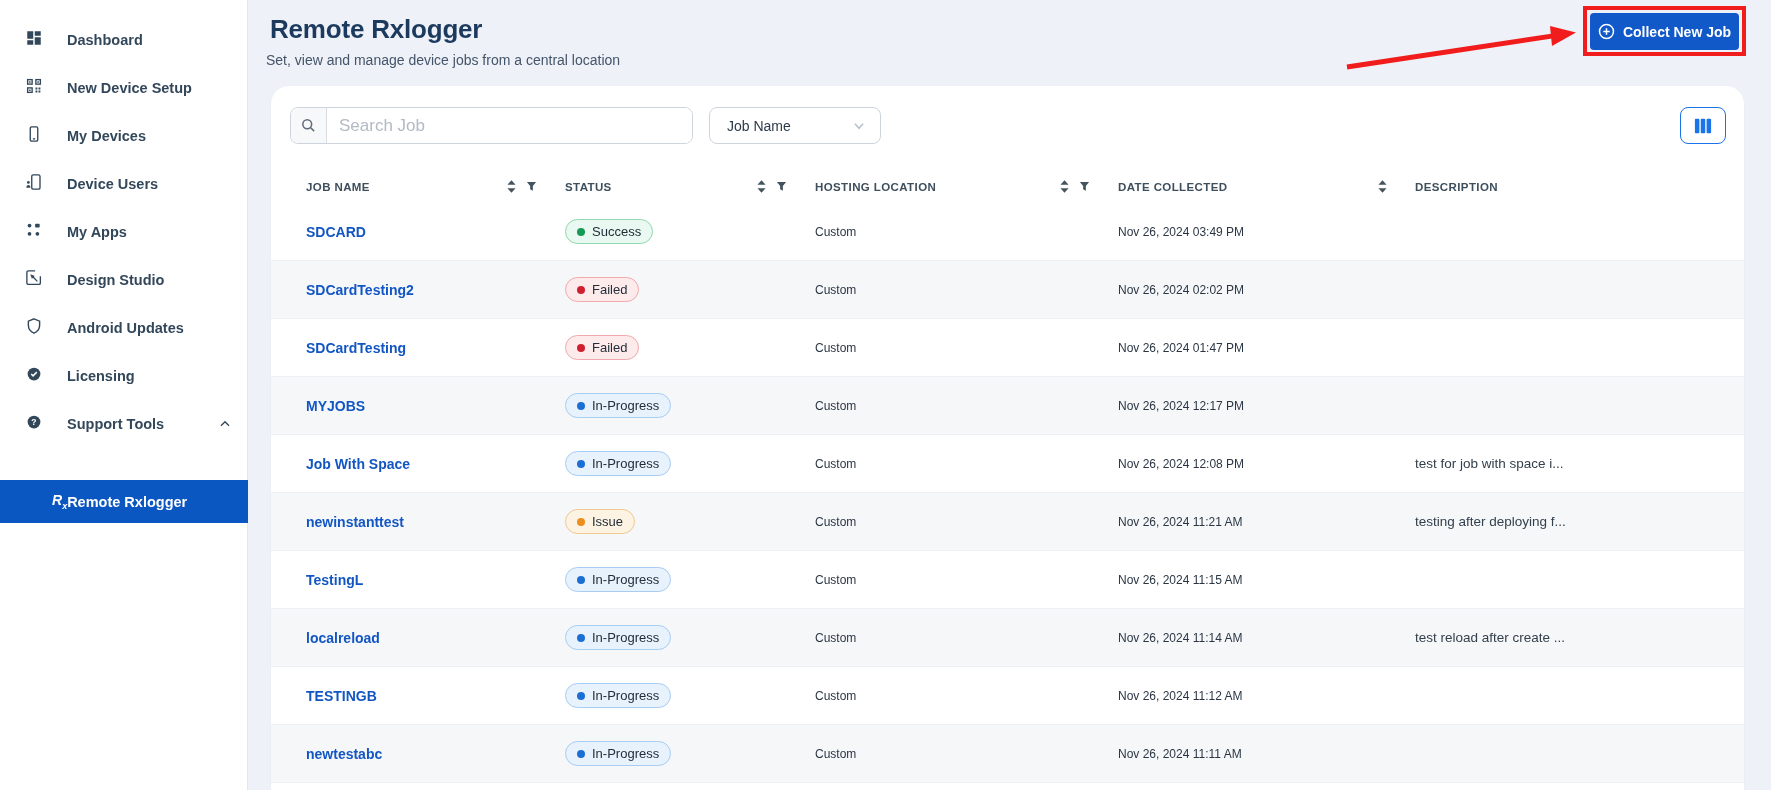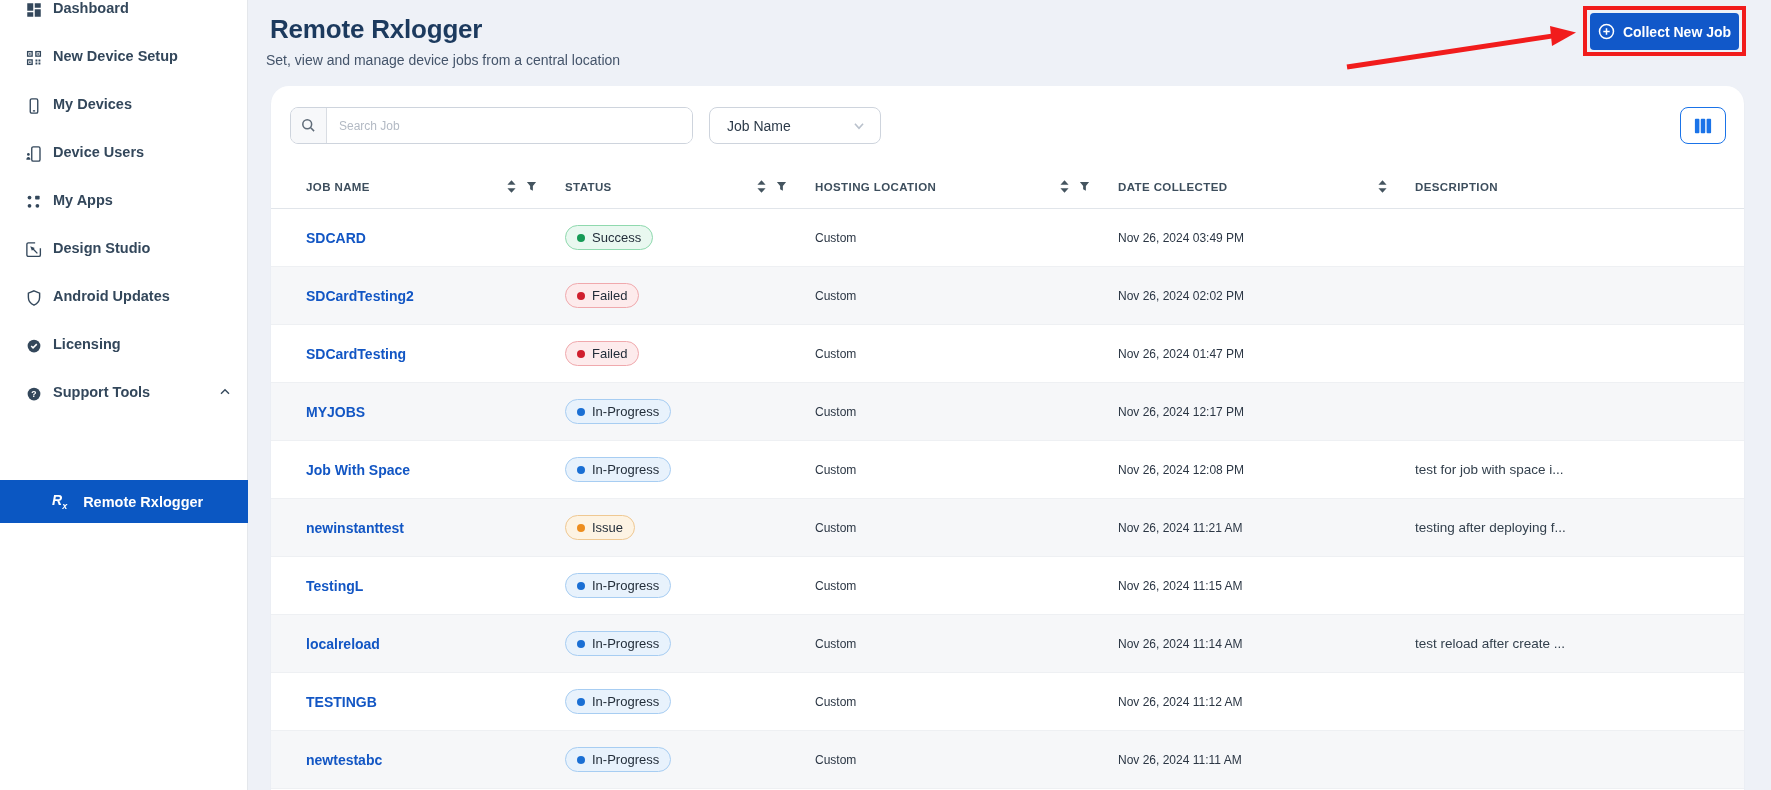--- a/index.html
+++ b/index.html
@@ -3,28 +3,28 @@
 <meta charset="utf-8">
 <style>
   * { margin:0; padding:0; box-sizing:border-box; }
   html,body { width:1771px; height:790px; overflow:hidden; }
   body { font-family:"Liberation Sans", sans-serif; background:#eef1f7; }
   .app { position:relative; width:1771px; height:790px; }
 
   
   .sidebar { position:absolute; left:0; top:0; width:248px; height:790px;
              background:#ffffff; border-right:1px solid #e4e7eb; z-index:5; }
-  .nav-item { height:48px; display:flex; align-items:flex-start; padding:0 14px 0 24px;
-              gap:9px; color:#33475b; font-size:14.5px; font-weight:600; cursor:pointer; }
+  .nav-item { height:48px; display:flex; align-items:flex-end; padding:0 14px 0 24px;
+              gap:23px; color:#33475b; font-size:14.5px; font-weight:600; cursor:pointer; }
   .nav-item .ic { width:20px; height:20px; display:flex; align-items:center; justify-content:center; flex:0 0 20px; }
   .nav-item.active { background:#dbe8f8; }
   .nav-item .spacer { margin-left:auto; display:flex; align-items:center; }
   .subnav-item { position:absolute; top:480px; left:0; width:248px; height:43px;
                  background:#0b57c2; color:#ffffff; display:flex; align-items:center;
-                 padding-left:52px; gap:16px; font-size:14.5px; font-weight:700; cursor:pointer; }
+                 padding-left:52px; gap:0; font-size:14.5px; font-weight:700; cursor:pointer; }
   .rx-glyph { font-size:14px; font-weight:700; font-style:italic; line-height:1; }
   .rx-glyph sub { font-size:9px; }
 
   
   .main { position:absolute; left:248px; top:0; width:1523px; height:790px; }
   .page-title { position:absolute; left:22px; top:14px; font-size:26px; font-weight:700;
                 color:#1c3a5e; letter-spacing:-0.2px; }
   .page-subtitle { position:absolute; left:18px; top:52px; font-size:14px; color:#44546a; }
 
   .collect-btn { position:absolute; left:1342px; top:13px; width:149px; height:37px;
@@ -40,41 +40,41 @@
   .card { position:absolute; left:23px; top:86px; width:1473px; height:704px;
           background:#ffffff; border-radius:18px 18px 0 0; box-shadow:0 1px 2px rgba(30,40,60,.05);
           overflow:hidden; }
 
   
   .search-group { position:absolute; left:19px; top:21px; width:403px; height:37px;
                   border:1px solid #ced4dd; border-radius:8px; display:flex; align-items:stretch;
                   background:#fff; overflow:hidden; }
   .search-prefix { width:36px; background:#f7f8fa; border-right:1px solid #d9dde3;
                    display:flex; align-items:center; justify-content:center; }
-  .search-group input { flex:1; border:none; outline:none; padding:0 12px; font-size:12px;
+  .search-group input { flex:1; border:none; outline:none; padding:0 12px; font-size:17px;
                         color:#1d4ed8; font-family:"Liberation Sans",sans-serif; }
   .search-group input::placeholder { color:#b3bac4; }
   .filter-select { position:absolute; left:438px; top:21px; width:172px; height:37px;
                    border:1px solid #ced4dd; border-radius:8px; background:#fff;
                    display:flex; align-items:center; padding:0 12px 0 17px; font-size:14px;
                    color:#2c3a49; cursor:pointer; }
   .filter-select .chev { margin-left:auto; display:flex; }
   .columns-btn { position:absolute; left:1409px; top:21px; width:46px; height:37px;
                  border:1.5px solid #1a73e8; border-radius:8px; background:#fff;
                  display:flex; align-items:center; justify-content:center; cursor:pointer; }
 
   
   .thead { position:absolute; left:0; top:80px; width:1473px; height:43px;
            display:grid; grid-template-columns:259px 250px 303px 297px auto;
            padding-left:35px; align-items:center; border-bottom:1px solid #e1e5ea; }
   .th { display:flex; align-items:center; justify-content:space-between; padding-right:28px;
         font-size:11.5px; font-weight:700; letter-spacing:.4px; color:#3d4e5d; text-transform:uppercase; }
   .th .th-icons { display:flex; align-items:center; gap:10px; }
   .th.no-icons { justify-content:flex-start; }
-  .tbody { position:absolute; left:0; top:123px; width:1473px; }
+  .tbody { position:absolute; left:0; top:117px; width:1473px; }
   .trow { display:grid; grid-template-columns:259px 250px 303px 297px auto; padding-left:35px;
           height:58px; align-items:center; border-bottom:1px solid #eef0f3; background:#fff; }
   .trow.alt { background:#f6f7f9; }
   .job-link { font-size:14px; font-weight:700; color:#1256c4; cursor:pointer; }
   .cell { font-size:12px; color:#2b3644; }
   .cell.desc { font-size:13.5px; color:#33404d; }
 
   
   .badge { display:inline-flex; align-items:center; gap:7px; height:25px; padding:5px 11px;
            border-radius:13px; font-size:13px; color:#232e3a; border:1px solid transparent;

